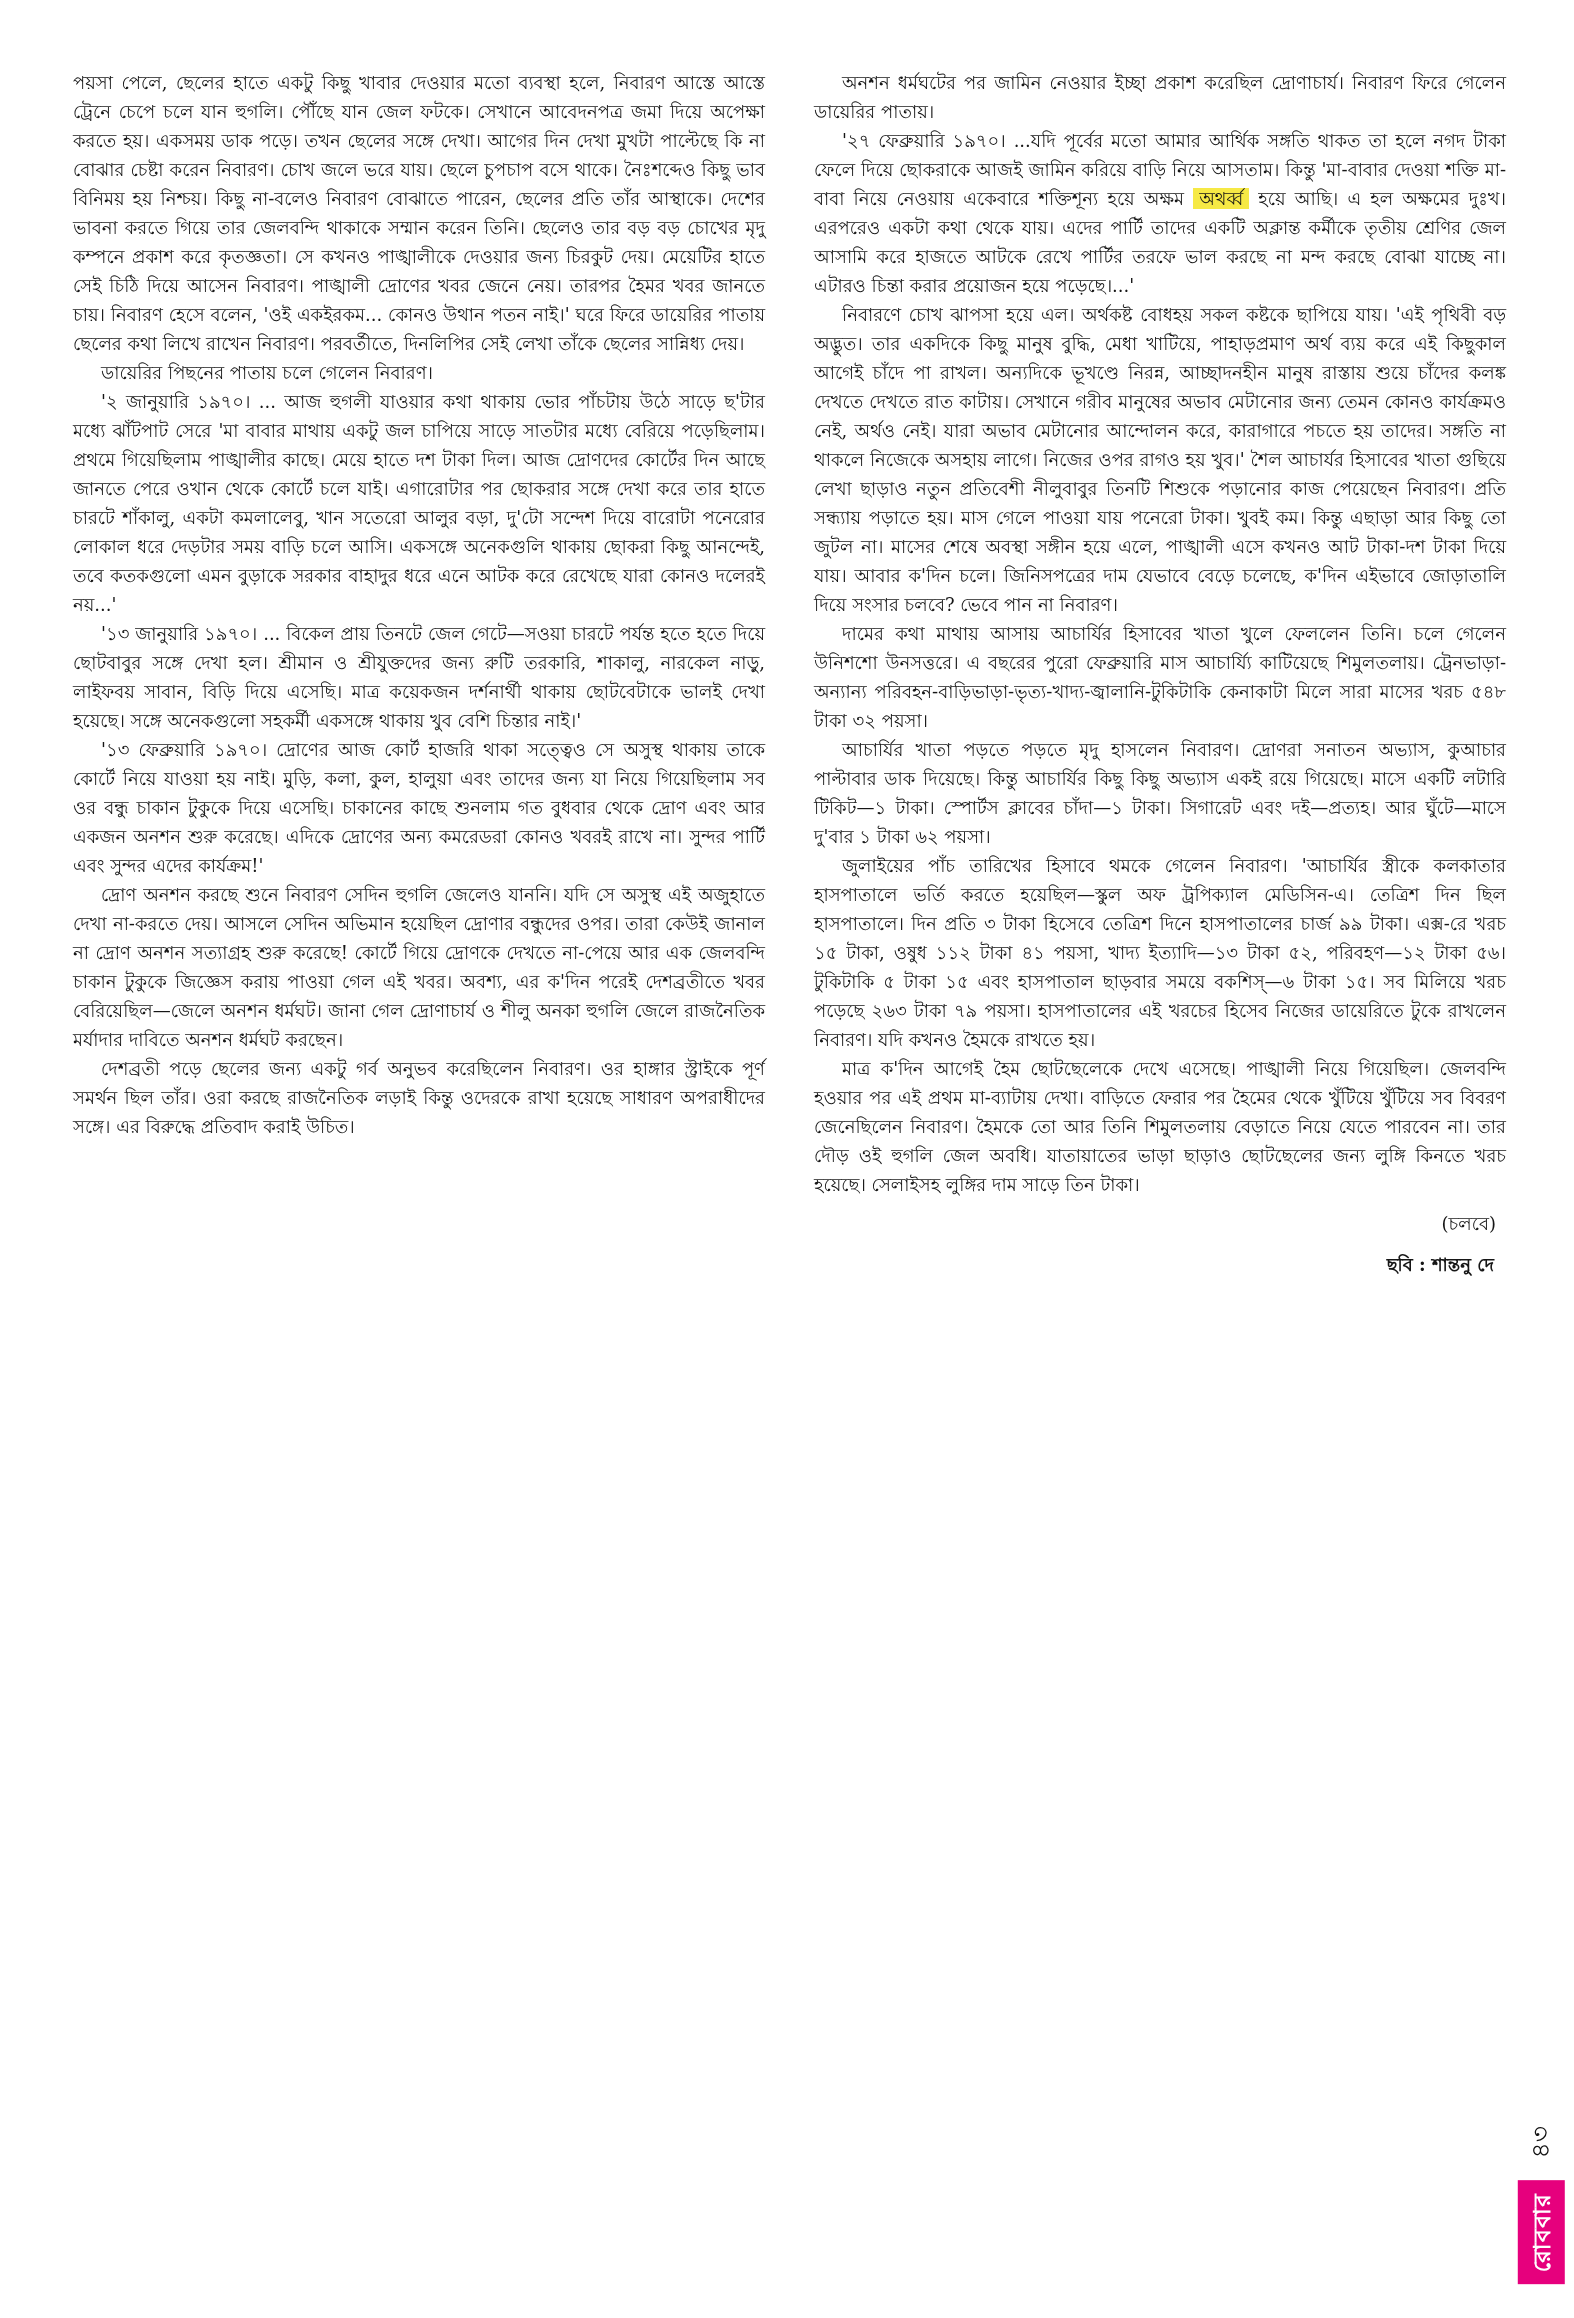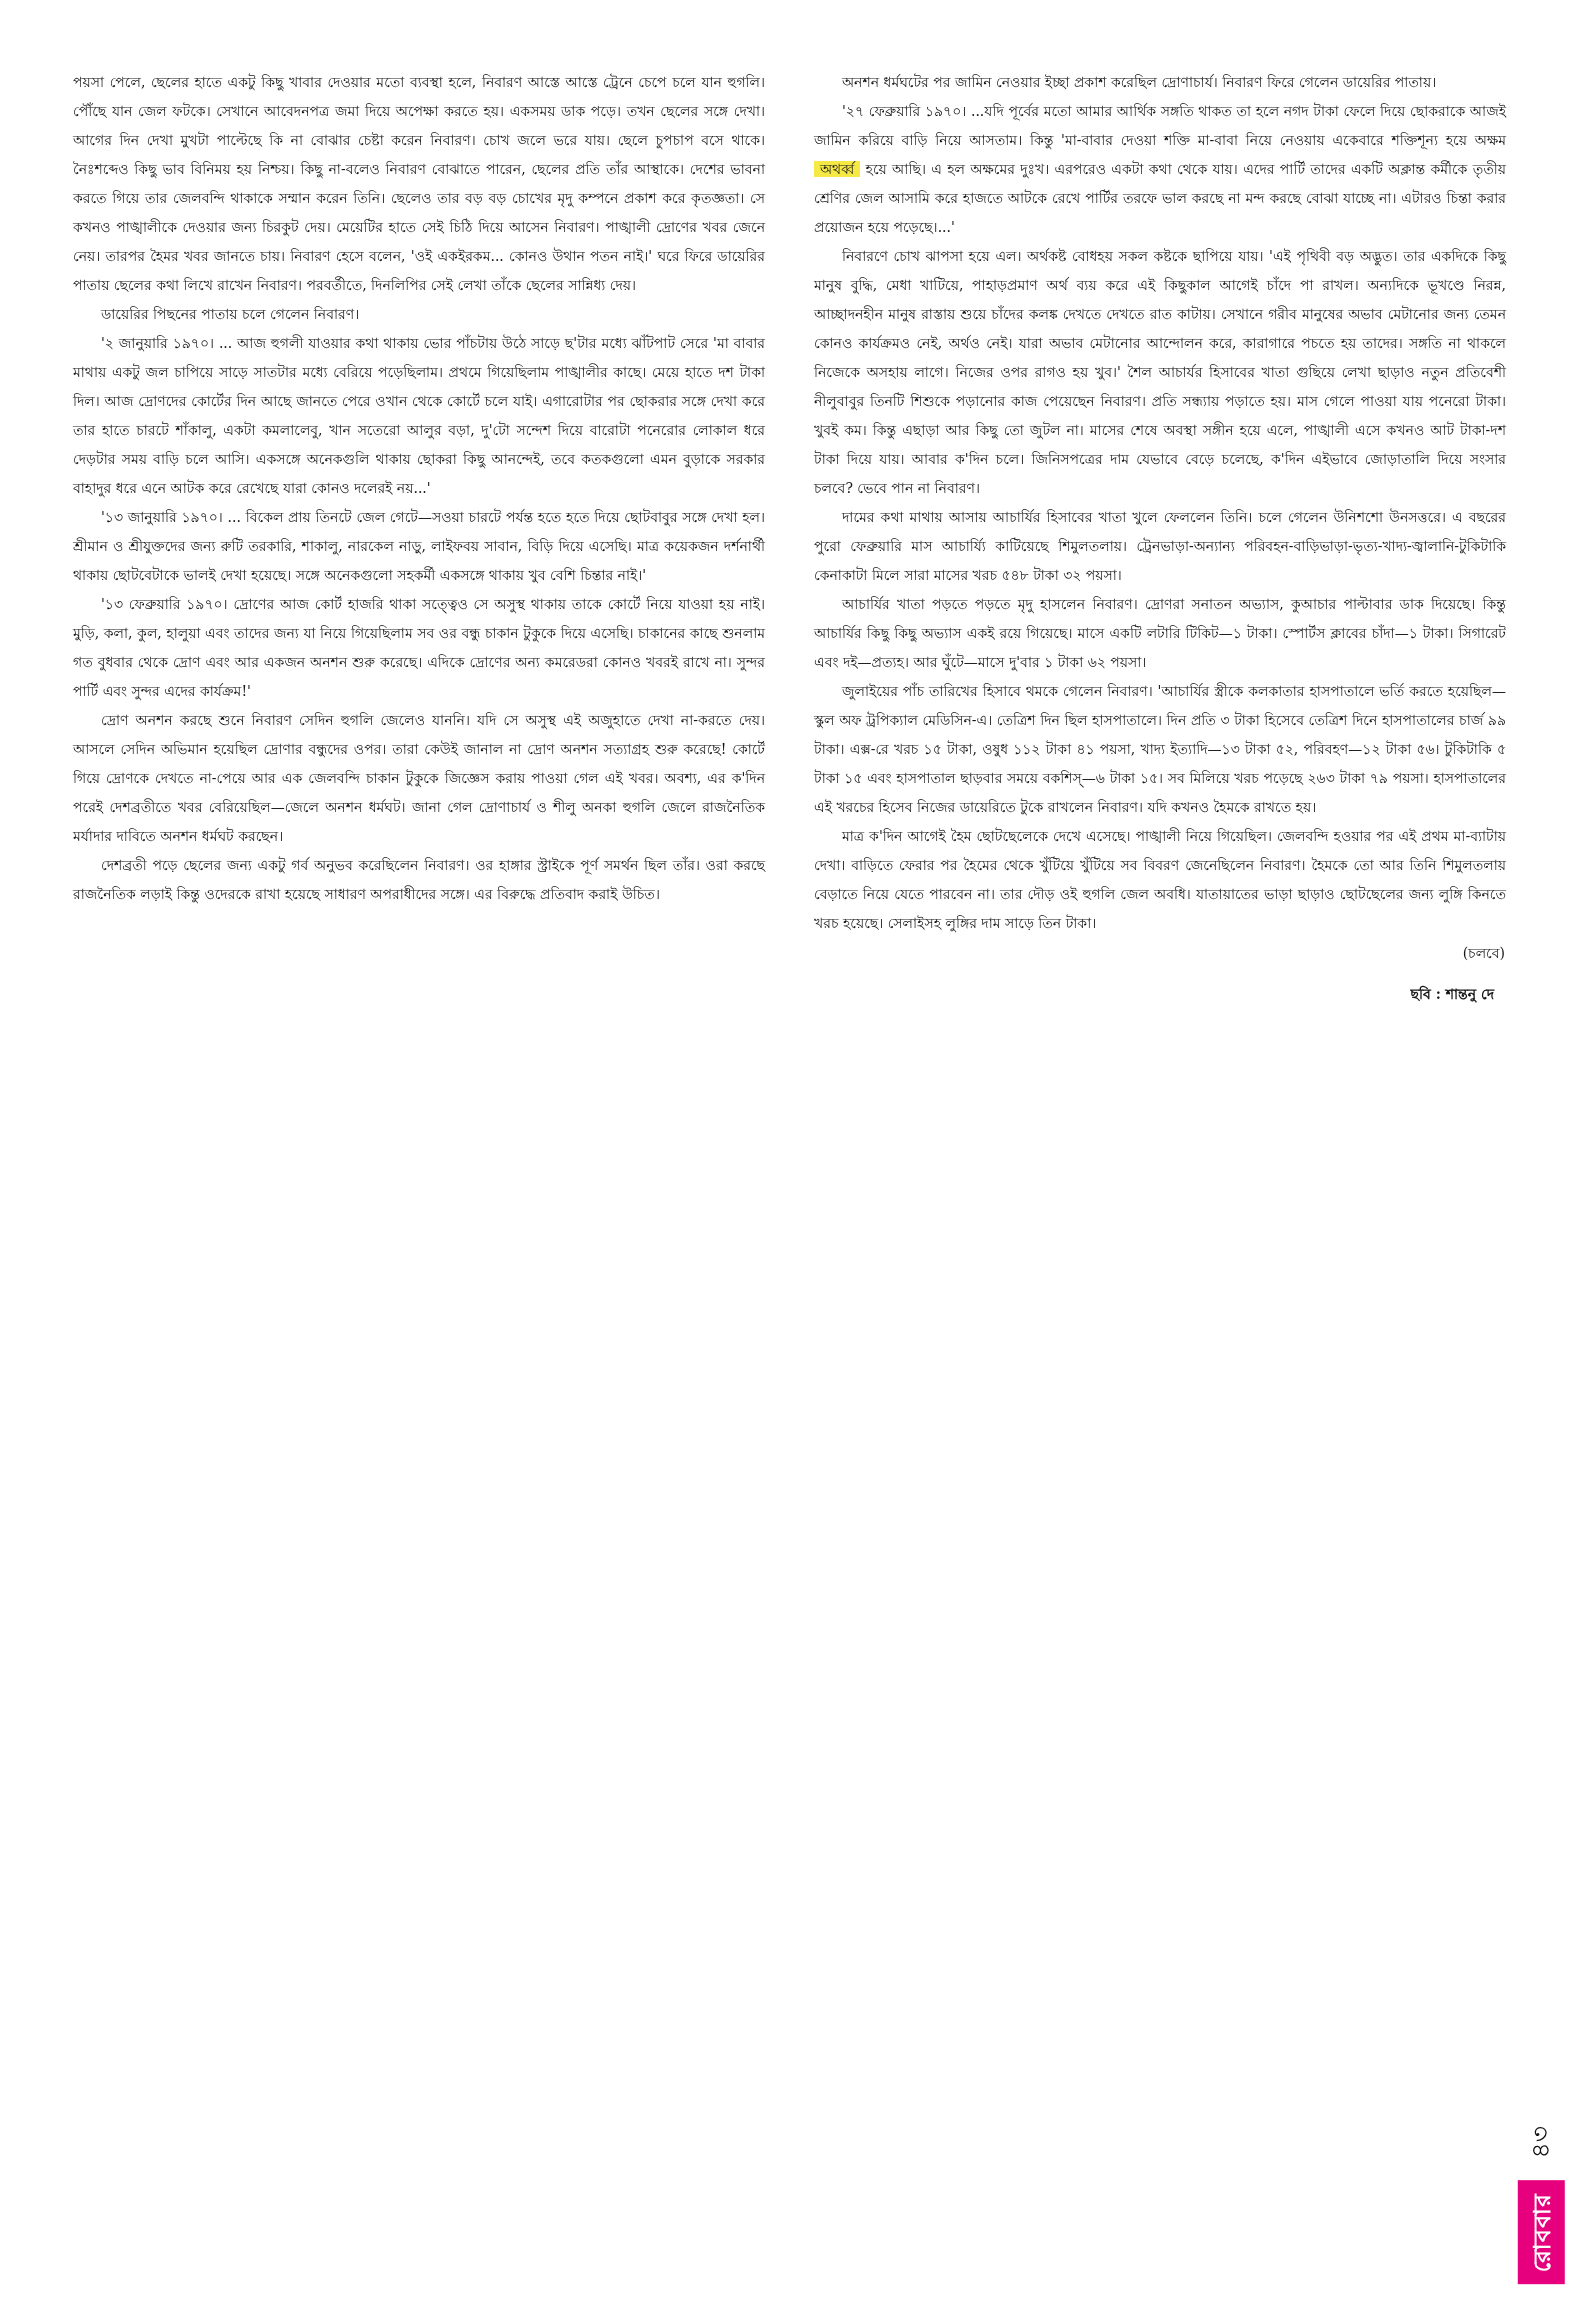--- a/index.html
+++ b/index.html
@@ -21,39 +21,39 @@
   }
   .columns {
     position: absolute;
     left: 73px;
     top: 68px;
     display: flex;
     gap: 49px;
   }
   .col {
     width: 692px;
-    font-size: 14px;
+    font-size: 18px;
     line-height: 29px;
     text-align: justify;
     color: #161616;
     letter-spacing: 0;
   }
   p.para {
     margin: 0;
     padding: 0;
   }
   p.para.indent {
     text-indent: 28px;
   }
   .hl {
     background: var(--hl, #f6e945);
     padding: 0 6px;
   }
   .continued {
-    margin: 1px;
+    margin: 10px;
     text-align: right;
   }
   .credit {
     margin: 12px;
     text-align: right;
     font-weight: bold;
   }
   .side-strip {
     position: absolute;
     right: 9.2px;

